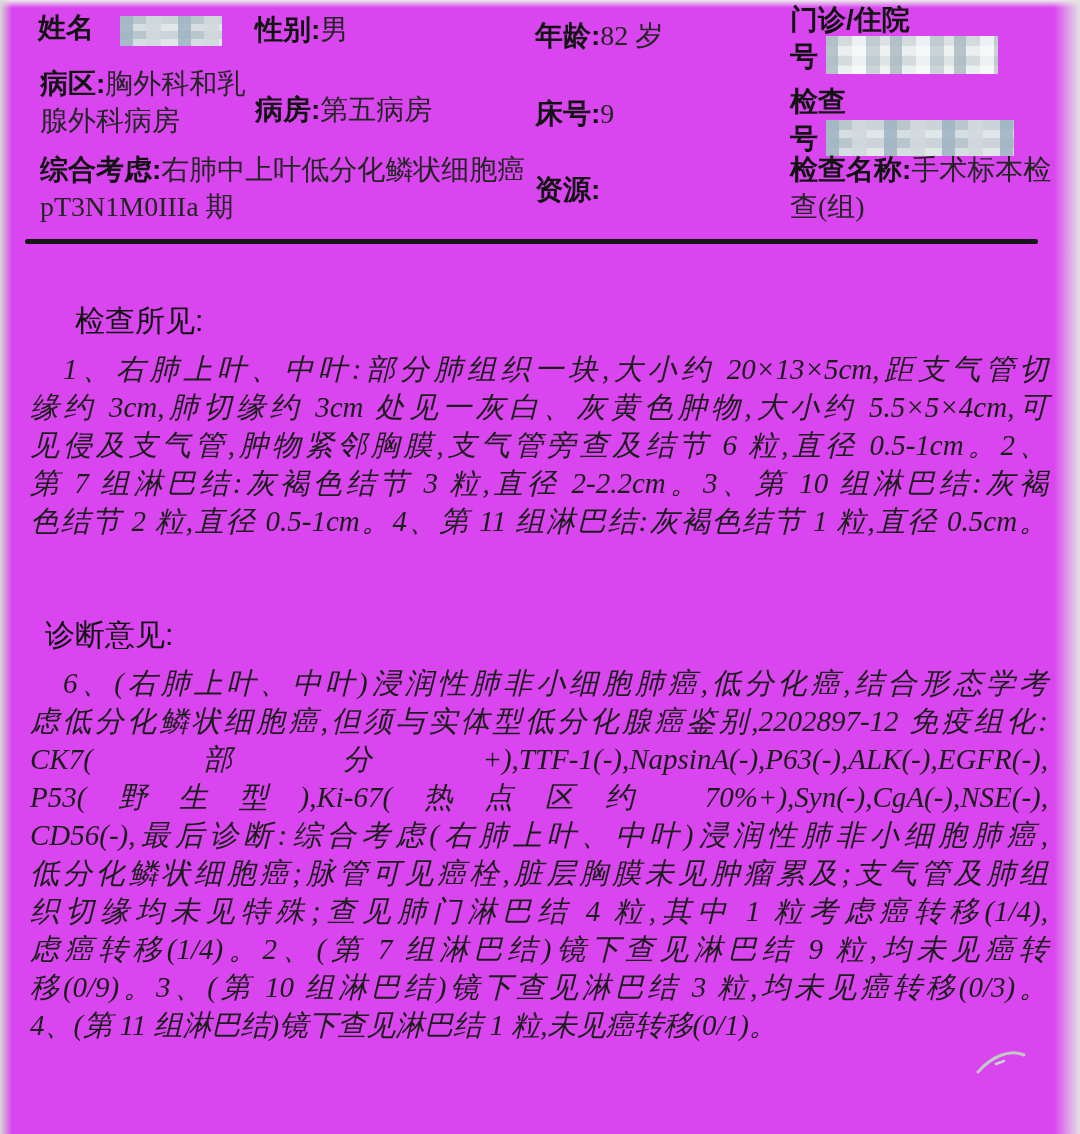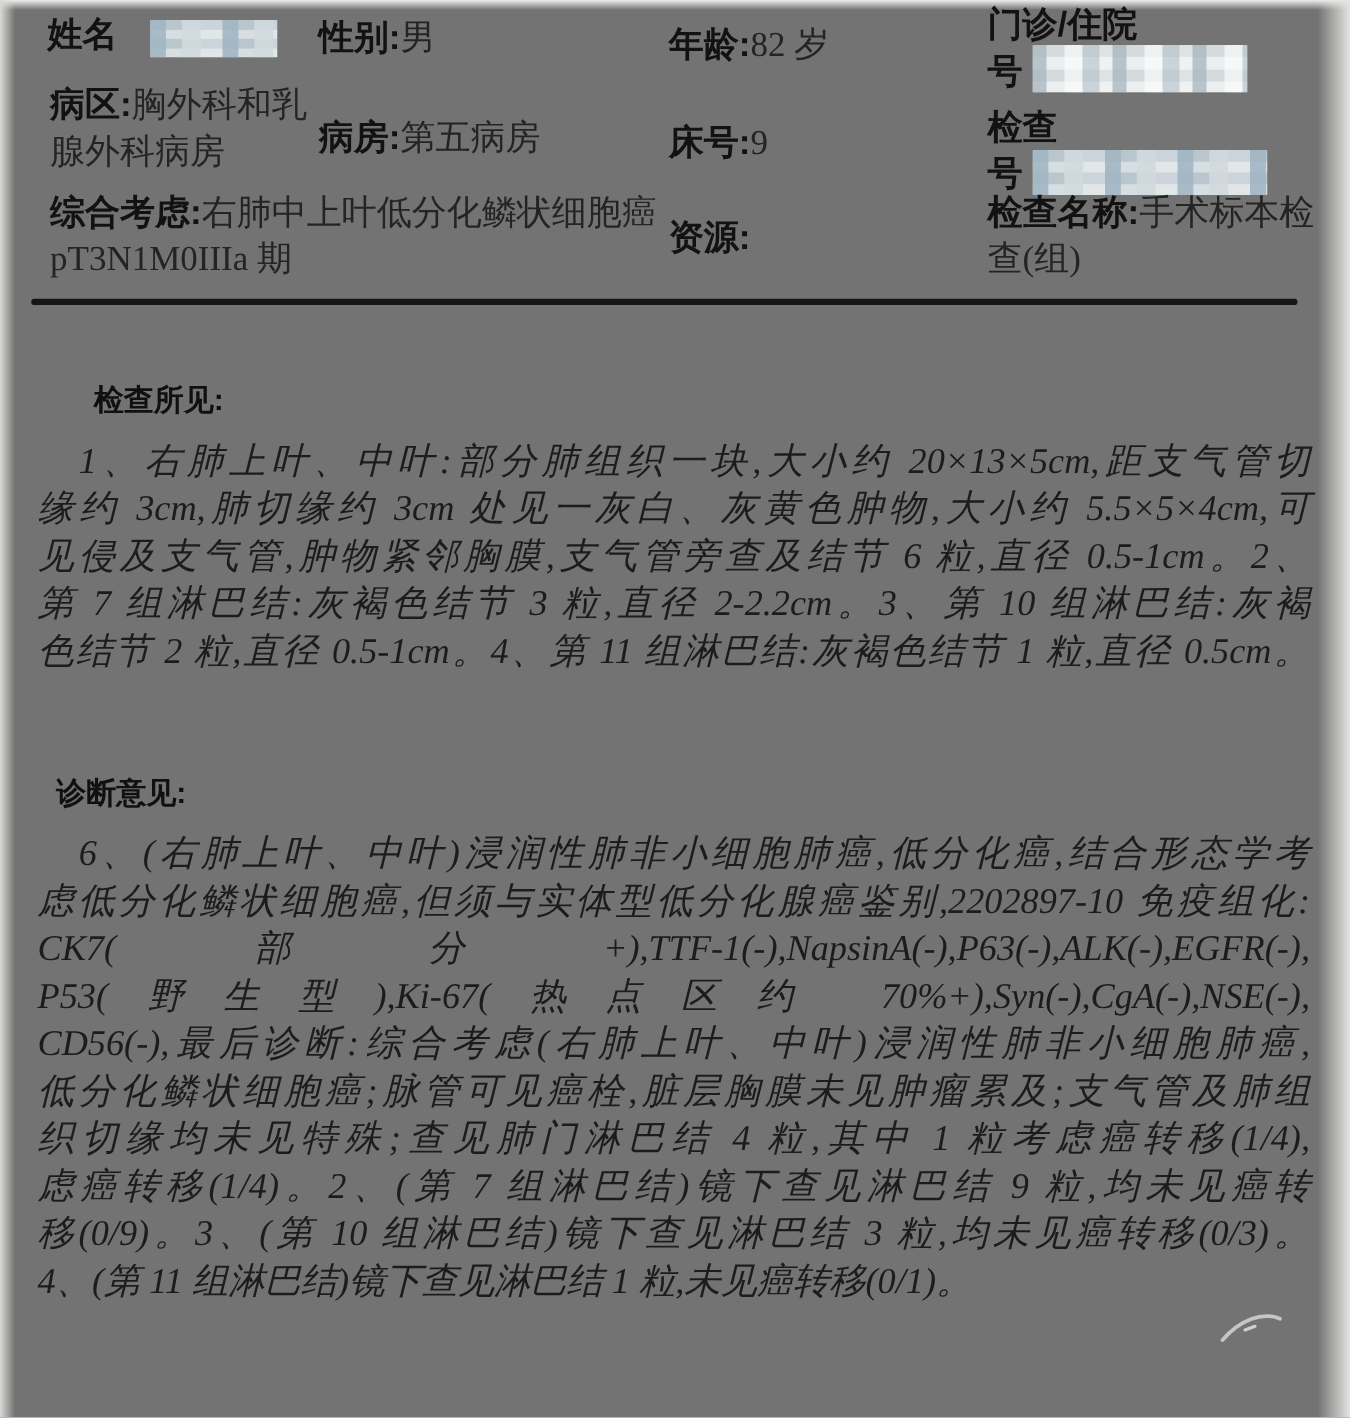--- a/index.html
+++ b/index.html
@@ -1,20 +1,20 @@
 <!DOCTYPE html>
 <html lang="zh"><head>
 <meta charset="utf-8">
 <style>
   html,body{margin:0;padding:0;background:#e9e9e7;}
   .page{
     position:relative;
     width:1080px;height:1134px;
     margin:0 auto;
-    background:#737373;
+    background:#d946ef;
     overflow:hidden;
     color:#1f1f1f;
     font-family:"Liberation Serif",serif;
   }
   
   .edge-left{position:absolute;left:0;top:0;bottom:0;width:12px;
     background:linear-gradient(90deg,#d9d9d6,rgba(217,217,214,0));pointer-events:none;}
   .edge-right{position:absolute;right:0;top:0;bottom:0;width:26px;
     background:linear-gradient(270deg,#e4e4e1,rgba(228,228,225,0));pointer-events:none;}
   .edge-top{position:absolute;left:0;top:0;right:0;height:8px;
@@ -43,21 +43,21 @@
   }
 
   .name-mosaic{width:102px;height:30px;margin-left:26px;}
   .admno-mosaic{width:172px;height:38px;margin-left:8px;margin-top:-10px;}
   .examno-mosaic{width:188px;height:36px;margin-left:8px;margin-top:-8px;}
 
   .divider{position:absolute;left:25px;right:42px;top:239px;height:5px;background:#161616;border-radius:3px;}
 
   
   .section{position:absolute;left:30px;right:32px;font-size:29px;line-height:38px;color:#1c1c1c;}
-  .sec-heading{font-family:"Liberation Sans",sans-serif;font-weight:700;font-size:24px;color:#101010;margin-bottom:10px;}
+  .sec-heading{font-family:"Liberation Sans",sans-serif;font-weight:400;font-size:30px;color:#101010;margin-bottom:10px;}
   .findings{top:302px;}
   .findings .sec-heading{padding-left:45px;}
   .diagnosis{top:616px;}
   .diagnosis .sec-heading{padding-left:15px;}
 
   .line{text-align:justify;text-align-last:justify;font-style:italic;}
   .line.indent{padding-left:33px;}
   .line.short{text-align-last:left;}
 
   .smudge{position:absolute;left:972px;top:1040px;pointer-events:none;}
@@ -132,21 +132,21 @@
     <div class="line indent">1、右肺上叶、中叶:部分肺组织一块,大小约 20×13×5cm,距支气管切</div>
     <div class="line">缘约 3cm,肺切缘约 3cm 处见一灰白、灰黄色肿物,大小约 5.5×5×4cm,可</div>
     <div class="line">见侵及支气管,肿物紧邻胸膜,支气管旁查及结节 6 粒,直径 0.5-1cm。2、</div>
     <div class="line">第 7 组淋巴结:灰褐色结节 3 粒,直径 2-2.2cm。3、第 10 组淋巴结:灰褐</div>
     <div class="line">色结节 2 粒,直径 0.5-1cm。4、第 11 组淋巴结:灰褐色结节 1 粒,直径 0.5cm。</div>
   </div>
 
   <div class="section diagnosis">
     <div class="sec-heading">诊断意见:</div>
     <div class="line indent">6、(右肺上叶、中叶)浸润性肺非小细胞肺癌,低分化癌,结合形态学考</div>
-    <div class="line">虑低分化鳞状细胞癌,但须与实体型低分化腺癌鉴别,2202897-10 免疫组化:</div>
+    <div class="line">虑低分化鳞状细胞癌,但须与实体型低分化腺癌鉴别,2202897-12 免疫组化:</div>
     <div class="line">CK7(部分+),TTF-1(-),NapsinA(-),P63(-),ALK(-),EGFR(-),</div>
     <div class="line">P53(野生型),Ki-67(热点区约 70%+),Syn(-),CgA(-),NSE(-),</div>
     <div class="line">CD56(-),最后诊断:综合考虑(右肺上叶、中叶)浸润性肺非小细胞肺癌,</div>
     <div class="line">低分化鳞状细胞癌;脉管可见癌栓,脏层胸膜未见肿瘤累及;支气管及肺组</div>
     <div class="line">织切缘均未见特殊;查见肺门淋巴结 4 粒,其中 1 粒考虑癌转移(1/4),</div>
     <div class="line">虑癌转移(1/4)。2、(第 7 组淋巴结)镜下查见淋巴结 9 粒,均未见癌转</div>
     <div class="line">移(0/9)。3、(第 10 组淋巴结)镜下查见淋巴结 3 粒,均未见癌转移(0/3)。</div>
     <div class="line short">4、(第 11 组淋巴结)镜下查见淋巴结 1 粒,未见癌转移(0/1)。</div>
   </div>
 

